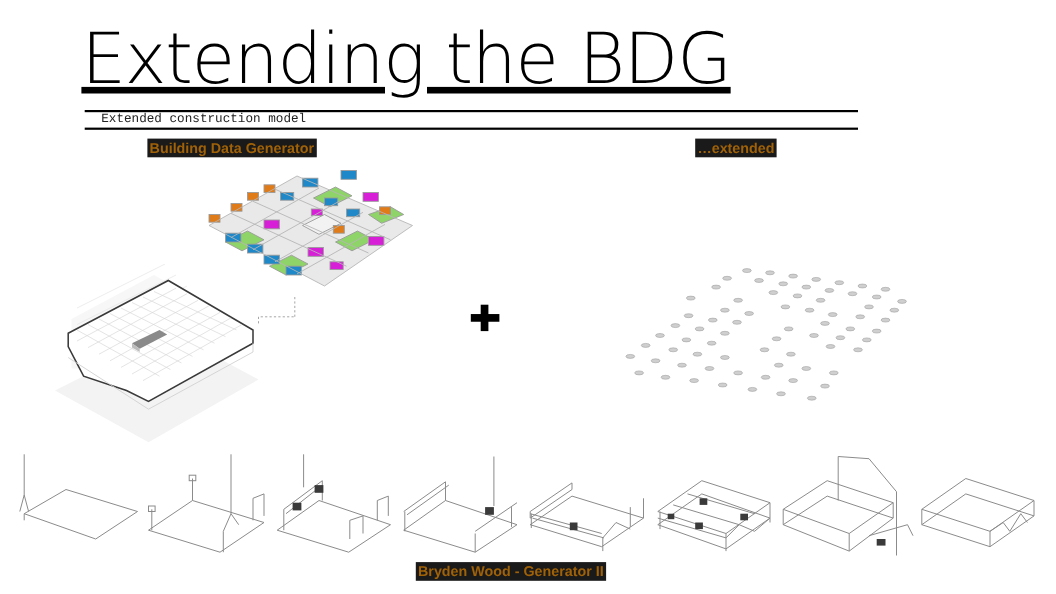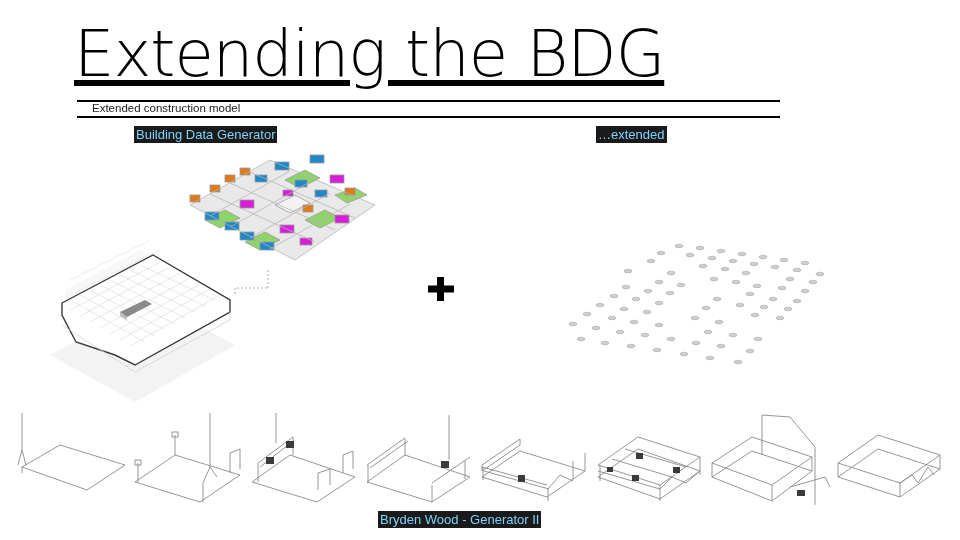--- a/index.html
+++ b/index.html
@@ -1,33 +1,33 @@
 <!DOCTYPE html>
 <html><head>
 <meta charset="utf-8">
 <style>
   html, body { margin: 0; padding: 0; background: #ffffff; }
   body { width: 960px; height: 540px; position: relative; overflow: hidden; font-family: "Liberation Sans", sans-serif; }
   .title { position: absolute; left: 74px; top: 22px; font-family: "DejaVu Sans", sans-serif; font-weight: 300; font-size: 64px; letter-spacing: -1px; color: #000; line-height: 1; margin: 0; text-decoration: underline; }
   .hline { position: absolute; left: 77px; width: 703px; height: 1.5px; background: #000; }
-  .subtitle { position: absolute; left: 92px; top: 102px; font-family: Liberation Sans, sans-serif; font-size: 11.5px; color: #222; }
-  .tag { position: absolute; background: #1a1a1a; color: #7dd3fc; font-family: "Liberation Sans", sans-serif; font-weight: normal; font-size: 13px; padding: 1px 2px; line-height: 15px; white-space: nowrap; }
+  .subtitle { position: absolute; left: 92px; top: 102px; font-family: Liberation Mono, monospace; font-size: 11.5px; color: #222; }
+  .tag { position: absolute; background: #1a1a1a; color: #a16207; font-family: "Liberation Sans", sans-serif; font-weight: bold; font-size: 13px; padding: 1px 2px; line-height: 15px; white-space: nowrap; }
   .plus { position: absolute; left: 426px; top: 274px; width: 30px; height: 30px; }
   .fig { position: absolute; }
 </style>
 </head>
 <body>
 
 <h1 class="title">Extending the BDG</h1>
 <div class="hline" style="top:100px"></div>
 <div class="subtitle">Extended construction model</div>
 <div class="hline" style="top:116px"></div>
 
 <div class="tag" style="left:134px; top:126px">Building Data Generator</div>
-<div class="tag" style="left:596px; top:126px">…extended</div>
+<div class="tag" style="left:632px; top:126px">…extended</div>
 <div class="tag" style="left:378px; top:511px">Bryden Wood - Generator II</div>
 
 <svg class="fig" style="left:185px; top:150px" width="195" height="115" viewBox="0 0 195 115">
   <polygon points="5,55 85,10 190,55 110,110" fill="#e9e9e9"></polygon>
   <g stroke="#9a9a9a" stroke-width="0.8">
     <g fill="#8fd468">
       <polygon points="20,70 40,60 55,68 35,78"></polygon>
       <polygon points="60,92 80,82 95,90 75,100"></polygon>
       <polygon points="120,70 140,60 155,68 135,78"></polygon>
       <polygon points="100,30 120,20 135,28 115,38"></polygon>

